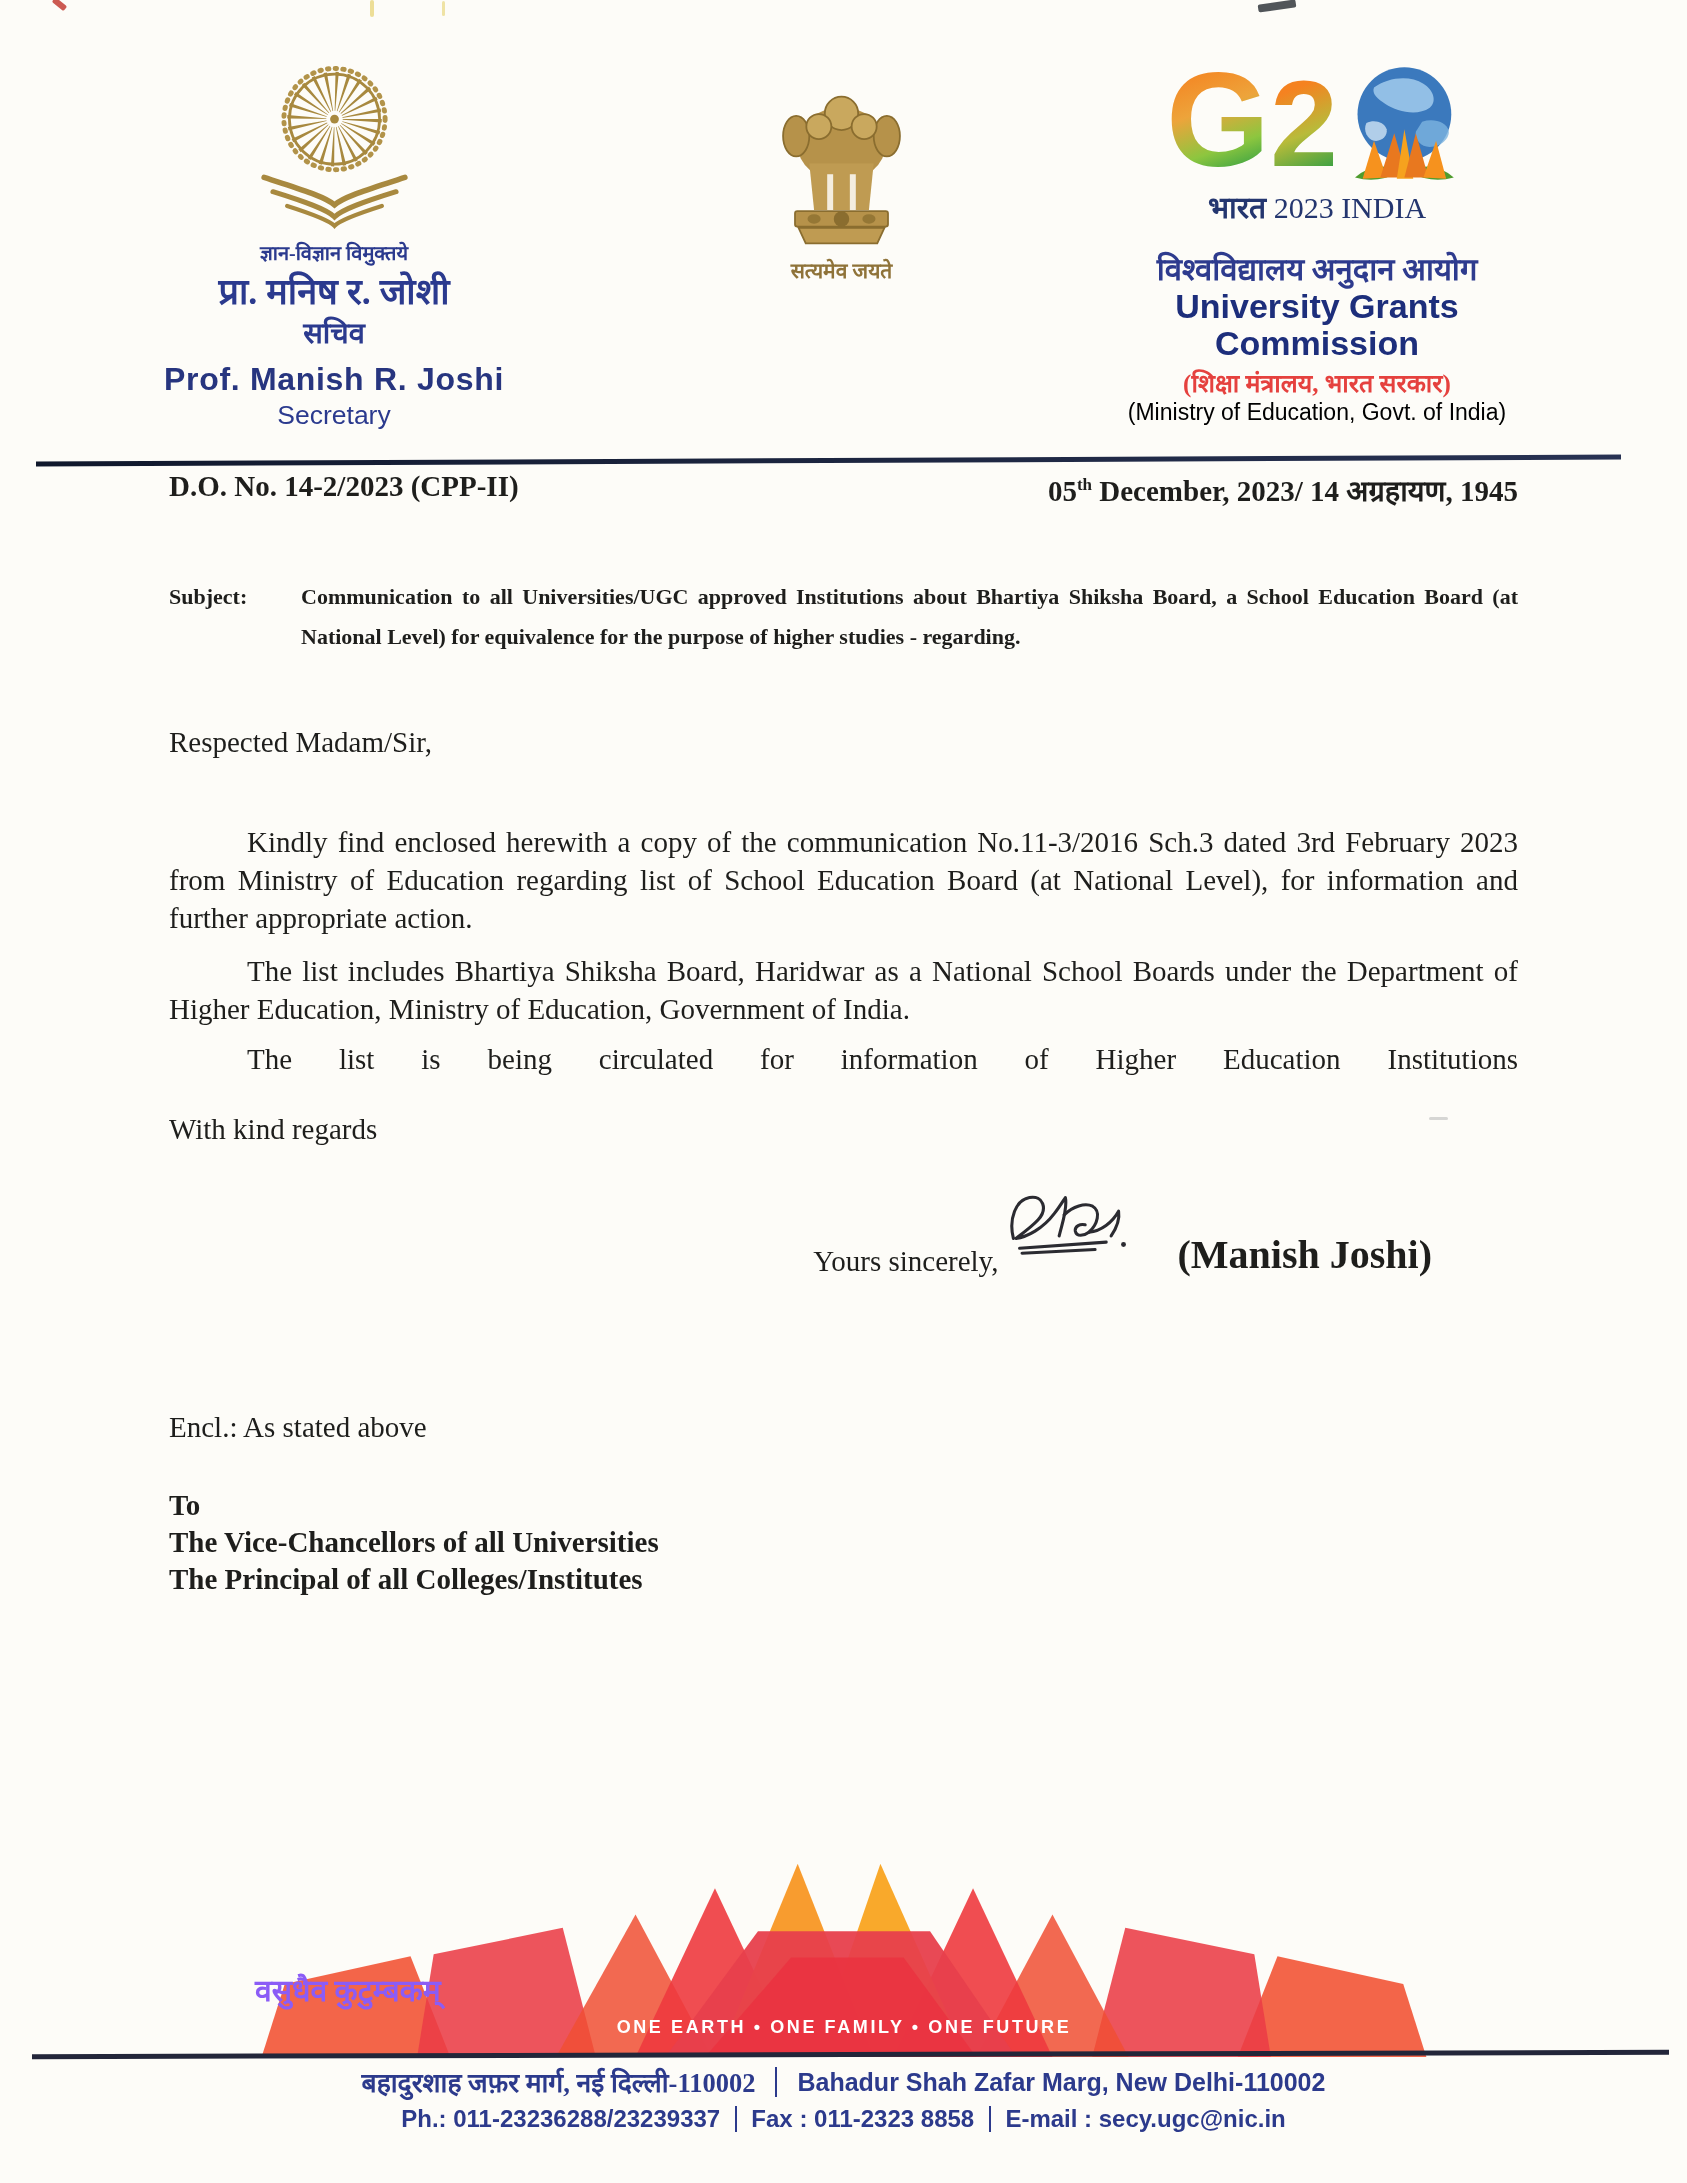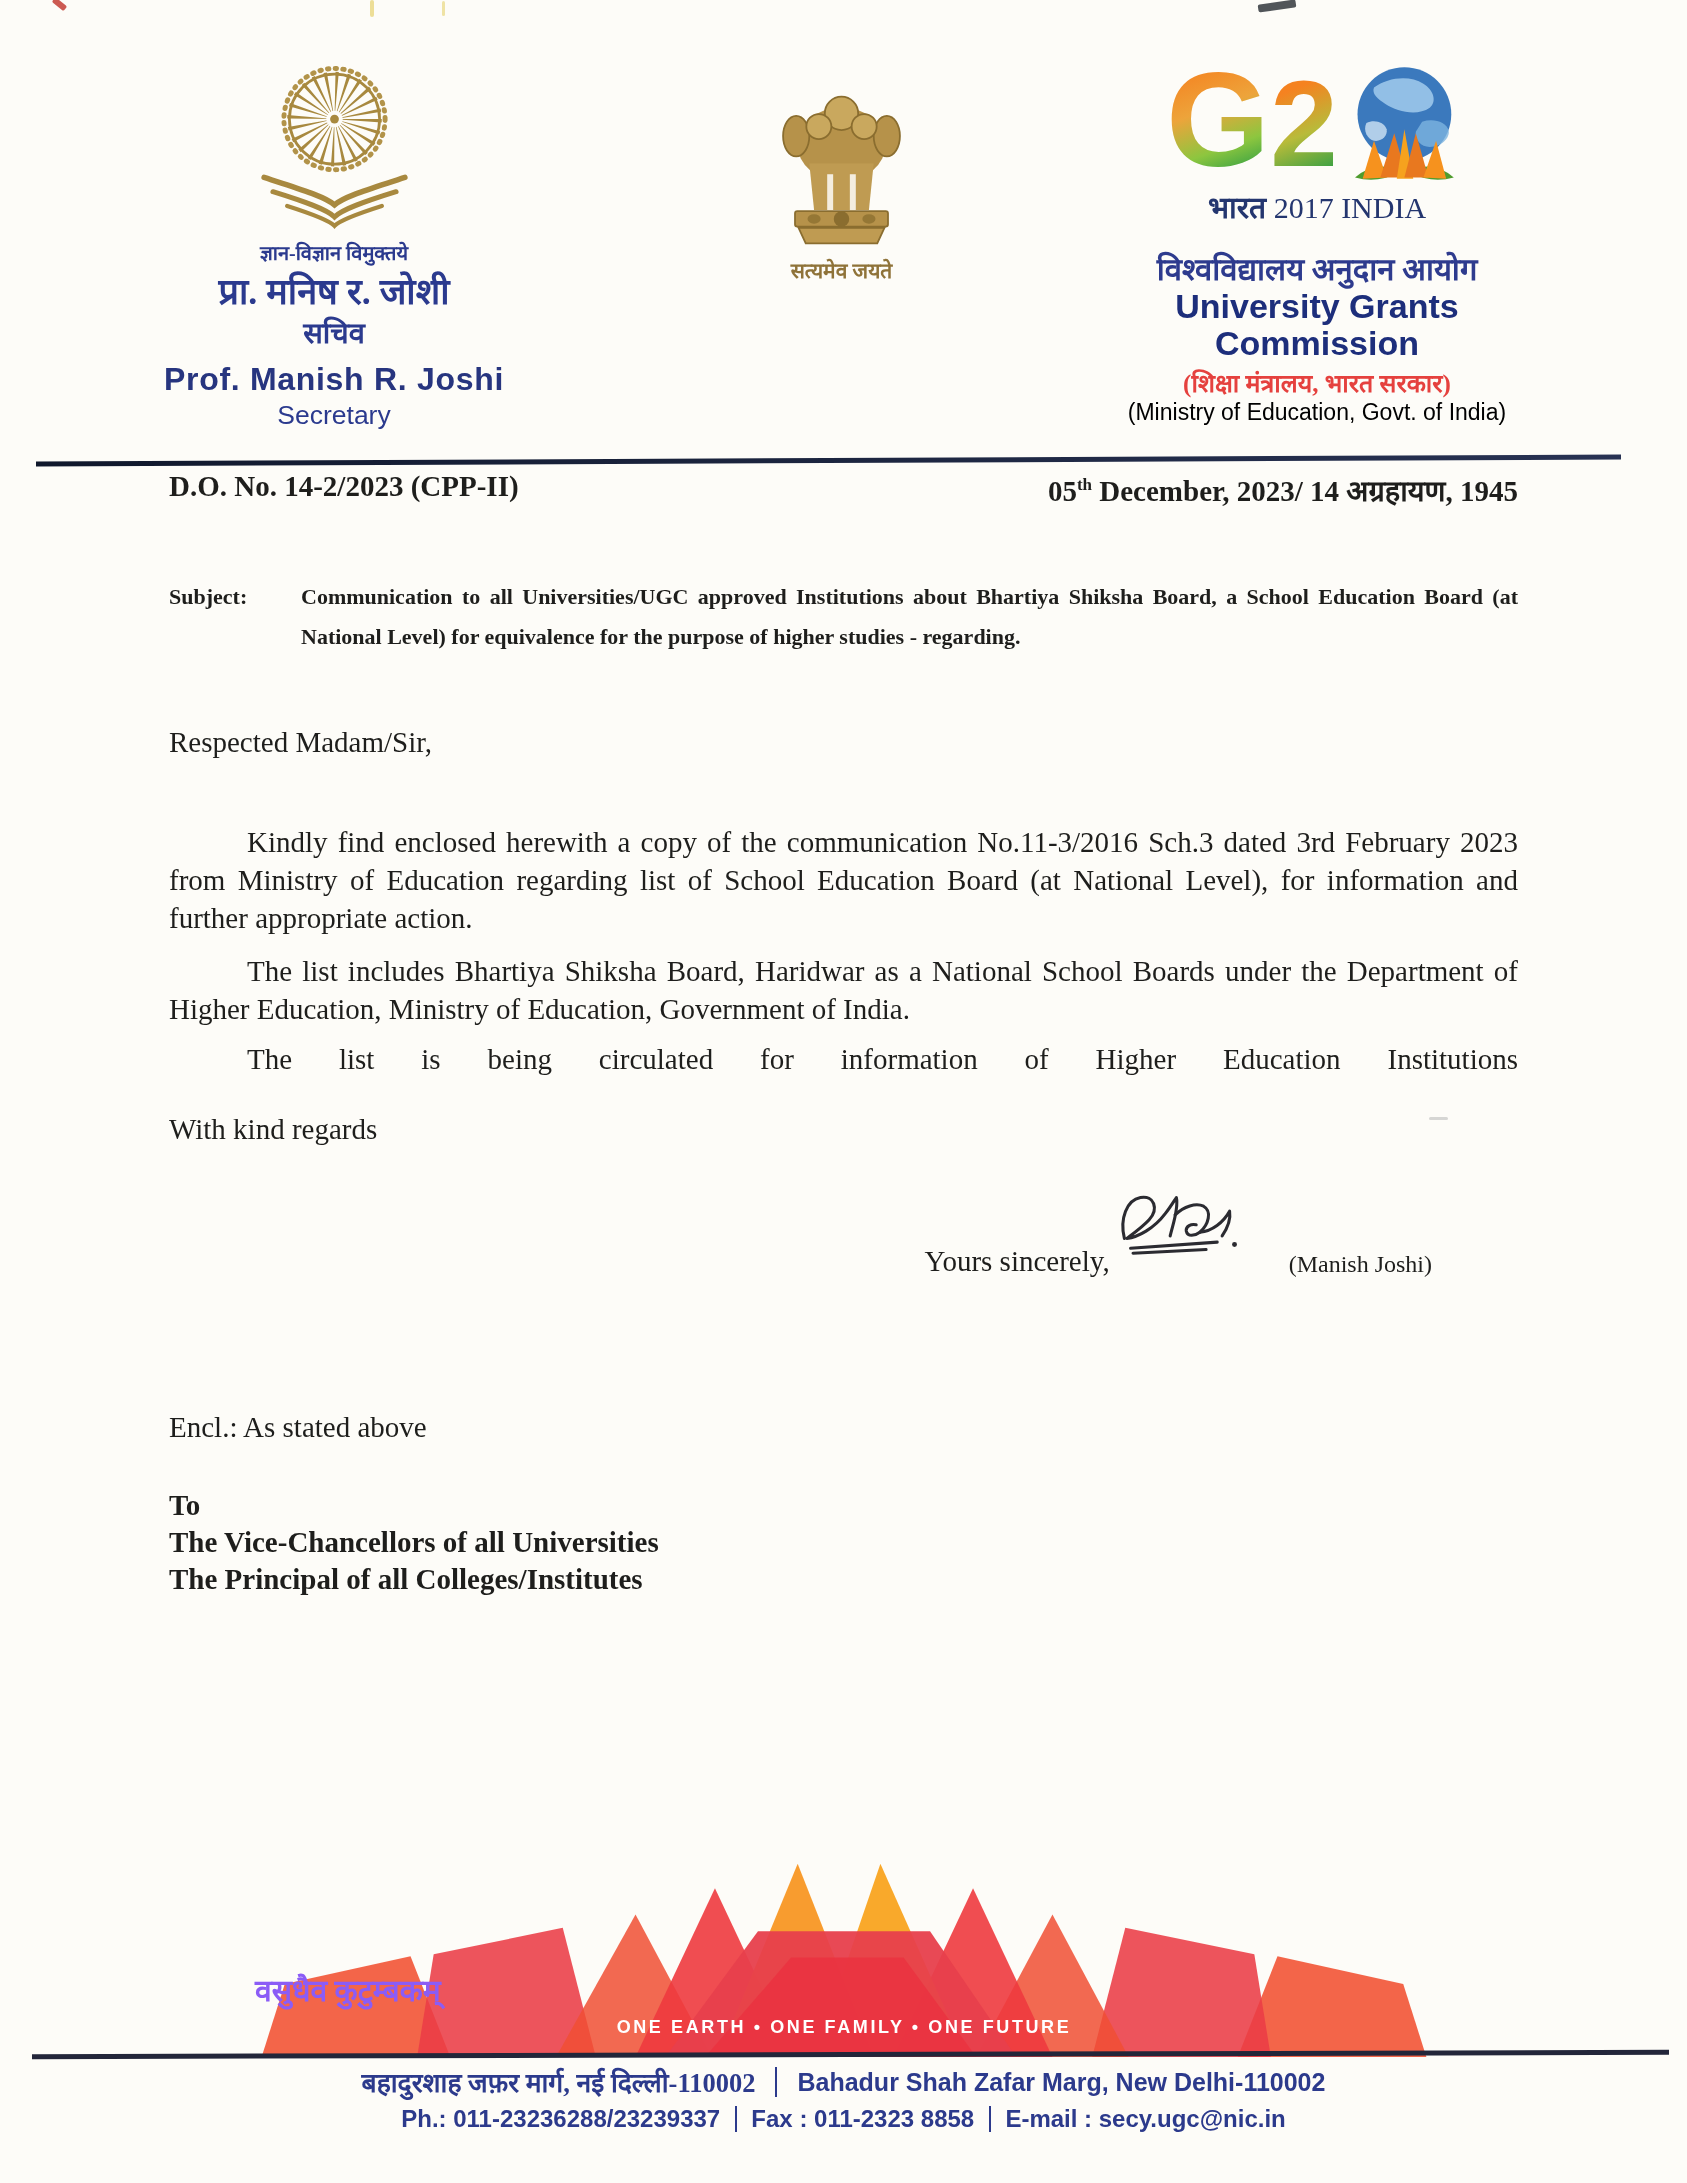--- a/index.html
+++ b/index.html
@@ -45,21 +45,21 @@
   .salutation{position:absolute;left:169px;top:726px;font-size:29px;color:#1e1e1c;}
   .para{position:absolute;left:169px;right:169px;font-size:29px;line-height:38px;
     text-align:justify;color:#1e1e1c;}
   .p1{top:794px;text-indent:78px;}
   .p2{top:923px;text-indent:78px;}
   .p3{top:1011px;text-indent:78px;text-align-last:justify;}
   .regards{position:absolute;left:169px;top:1113px;font-size:29px;color:#1e1e1c;}
   .closing-block{position:absolute;right:255px;top:1168px;display:flex;flex-direction:row;align-items:flex-end;}
   .closing-text{font-size:29px;color:#1e1e1c;}
   .signature{margin:10.6px 24px 0 0;}
-  .signatory{font-size:24px;font-weight:normal;color:#1e1e1c;margin-top:0px;}
+  .signatory{font-size:40px;font-weight:bold;color:#1e1e1c;margin-top:0px;}
   .encl{position:absolute;left:169px;top:1411px;font-size:29px;font-weight:normal;color:#1e1e1c;}
   .to-block{position:absolute;left:169px;top:1487px;font-size:29px;font-weight:bold;line-height:37px;color:#1e1e1c;}
   
   .lotus-wrap{position:absolute;left:255px;top:1845px;width:1178px;height:212px;}
   .lotus-wrap svg{position:absolute;left:0;top:0;}
   .lotus-motto-hi{position:absolute;left:0;right:0;top:124px;
     color:#8b5cf6;font-size:30px;font-weight:bold;}
   .lotus-motto-en{position:absolute;left:0;right:0;top:172px;text-align:center;
     color:#fff;font-family:"Liberation Sans",sans-serif;font-size:18px;font-weight:bold;letter-spacing:2.6px;}
   .rule-bottom{position:absolute;left:32px;right:18.5px;top:2052px;height:4.6px;
@@ -151,21 +151,21 @@
         <path d="M456,196 Q420,166 388,188 Q420,206 456,196 Z" fill="#4f9c2e"></path>
         <polygon points="312,198 330,138 350,196" fill="#f6921e"></polygon>
         <polygon points="340,196 362,126 382,196" fill="#e8781f"></polygon>
         <polygon points="366,198 378,120 392,198" fill="#f6a21e"></polygon>
         <polygon points="378,196 396,126 416,196" fill="#e8781f"></polygon>
         <polygon points="408,196 428,138 444,198" fill="#f6921e"></polygon>
       </g>
     </svg>
     <div class="g20-tagline">
       <span class="b">भारत</span>
-      <span>2017 INDIA</span>
+      <span>2023 INDIA</span>
     </div>
     <div class="org-hi">विश्वविद्यालय अनुदान आयोग</div>
     <div class="org-en">University Grants Commission</div>
     <div class="min-hi">(शिक्षा मंत्रालय, भारत सरकार)</div>
     <div class="min-en">(Ministry of Education, Govt. of India)</div>
   </div>
 
   <div class="rule-top"></div>
 
   <div class="ref-row">

